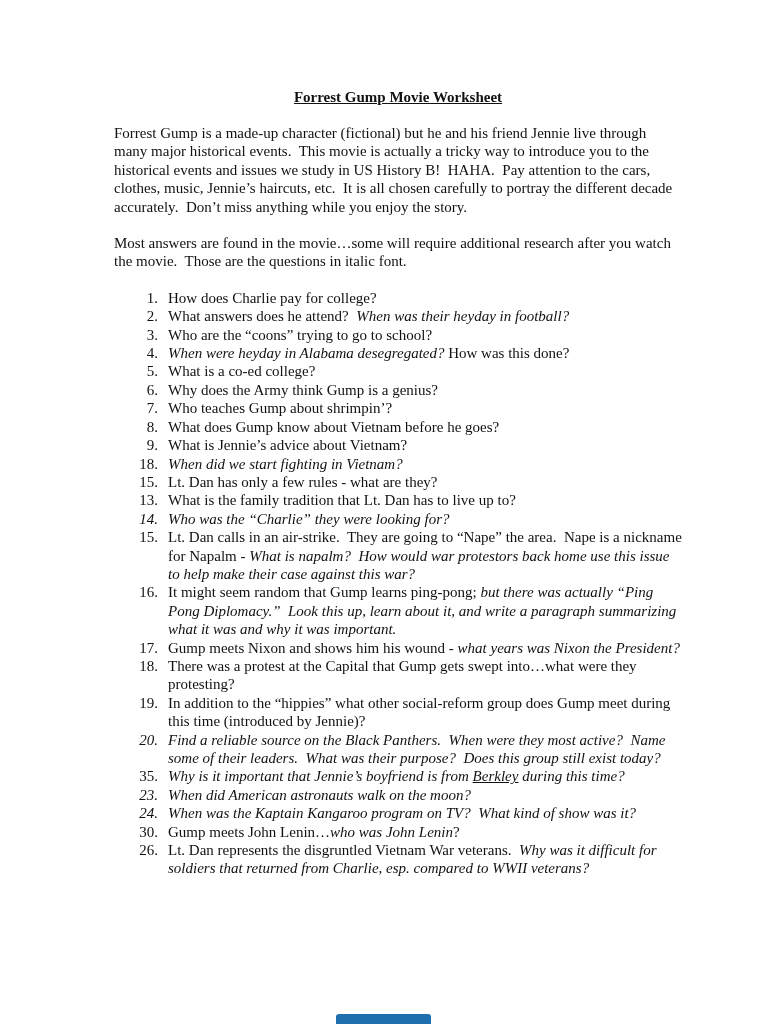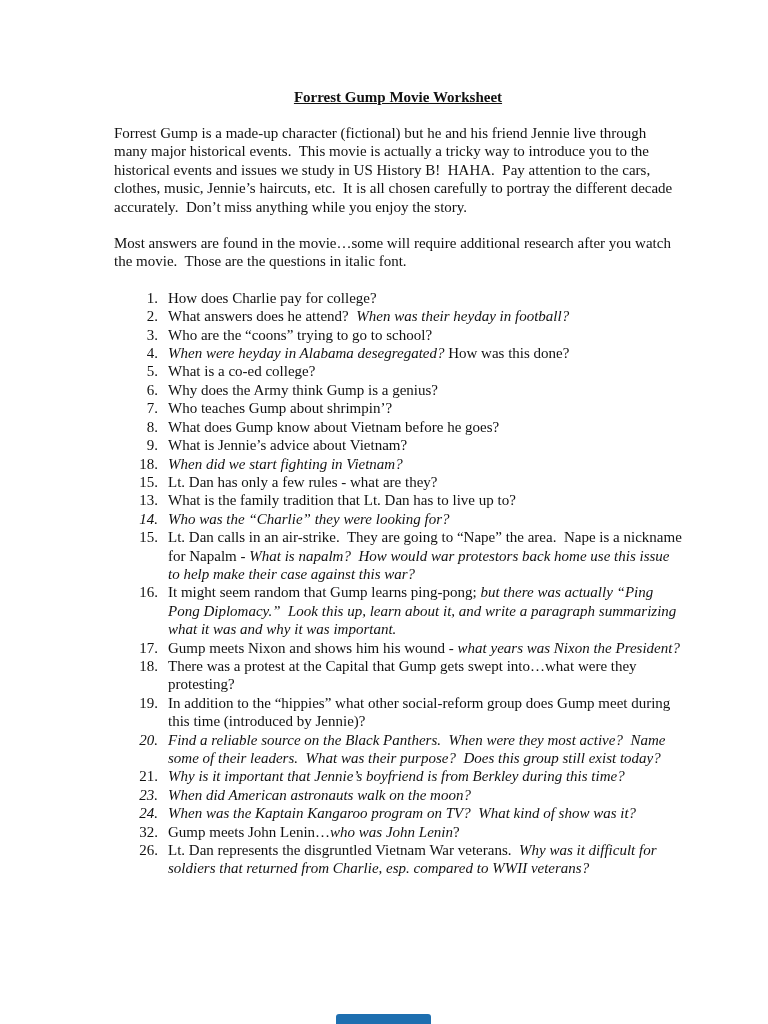--- a/index.html
+++ b/index.html
@@ -51,21 +51,21 @@
     flex: 0 0 26px;
     text-align: right;
     margin-right: 10px;
     white-space: nowrap;
   }
   .q-text {
     flex: 1 1 auto;
     white-space: pre-wrap;
   }
   .it { font-style: italic; }
-  .ul { }
+  .ul { text-decoration: underline; }
   .footer-banner {
     position: absolute;
     bottom: 0;
     left: 336px;
     width: 95px;
     height: 10px;
     border-radius: 3px 3px 0 0;
     cursor: pointer;
   }
 </style>
@@ -147,33 +147,33 @@
       </div>
       <div class="q-row">
         <span class="q-num">19.</span>
         <span class="q-text"><span>In addition to the “hippies” what other social-reform group does Gump meet during this time (introduced by Jennie)?</span></span>
       </div>
       <div class="q-row">
         <span class="q-num it">20.</span>
         <span class="q-text"><span class="it">Find a reliable source on the Black Panthers.  When were they most active?  Name some of their leaders.  What was their purpose?  Does this group still exist today?</span></span>
       </div>
       <div class="q-row">
-        <span class="q-num">21.</span>
+        <span class="q-num">35.</span>
         <span class="q-text"><span class="it">Why is it important that Jennie’s boyfriend is from </span><span class="it ul">Berkley</span><span class="it"> during this time?</span></span>
       </div>
       <div class="q-row">
         <span class="q-num it">23.</span>
         <span class="q-text"><span class="it">When did American astronauts walk on the moon?</span></span>
       </div>
       <div class="q-row">
         <span class="q-num it">24.</span>
         <span class="q-text"><span class="it">When was the Kaptain Kangaroo program on TV?  What kind of show was it?</span></span>
       </div>
       <div class="q-row">
-        <span class="q-num">32.</span>
+        <span class="q-num">30.</span>
         <span class="q-text"><span>Gump meets John Lenin…</span><span class="it">who was John Lenin</span><span>?</span></span>
       </div>
       <div class="q-row">
         <span class="q-num">26.</span>
         <span class="q-text"><span>Lt. Dan represents the disgruntled Vietnam War veterans.  </span><span class="it">Why was it difficult for soldiers that returned from Charlie, esp. compared to WWII veterans?</span></span>
       </div>
     </div>
 </div>
 
 <div class="footer-banner" style="background: rgb(30, 111, 176);"></div>

